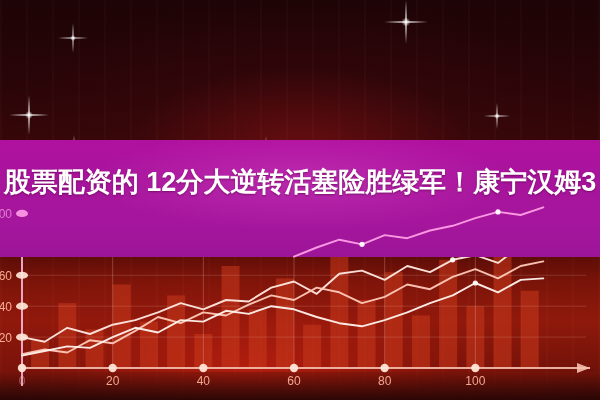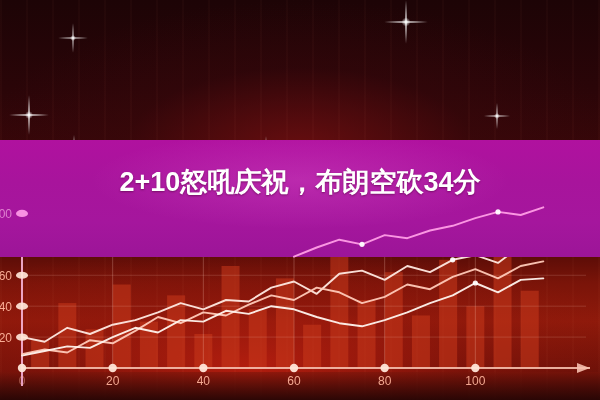--- a/index.html
+++ b/index.html
@@ -188,16 +188,16 @@
     <svg id="chart-over-svg" viewBox="0 0 600 260" preserveAspectRatio="none">
         <path d="M 294.0 116.7 L 316.7 107.5 L 339.3 99.7 L 362.0 104.4 L 384.7 95.1 L 407.3 98.2 L 430.0 90.5 L 452.7 85.8 L 475.3 78.1 L 498.0 71.9 L 520.7 75.0 L 543.3 67.3" fill="none" stroke="#ff9de6" stroke-width="1.9" stroke-linejoin="round" stroke-linecap="round" opacity="0.95"></path>
         <circle cx="362" cy="104.36363636363636" r="2.6" fill="#ffffff" opacity="0.95"></circle>
         <circle cx="498" cy="71.9090909090909" r="2.6" fill="#ffffff" opacity="0.95"></circle>
         <ellipse cx="22" cy="73.45454545454547" rx="6" ry="3.6" fill="#ff9be8" opacity="0.92"></ellipse>
         <text x="12" y="77.95454545454547" text-anchor="end" fill="#f3a6e2" font-size="13" opacity="0.72" class="axis-label">100</text>
       </svg>
   </div>
 
   <div class="title-wrap">
-    <div class="title-line">2+10怒吼庆祝，布朗空砍34分</div>
+    <div class="title-line">股票配资的 12分大逆转活塞险胜绿军！康宁汉姆3</div>
   </div>
 
 </div>
 
 </body></html>

